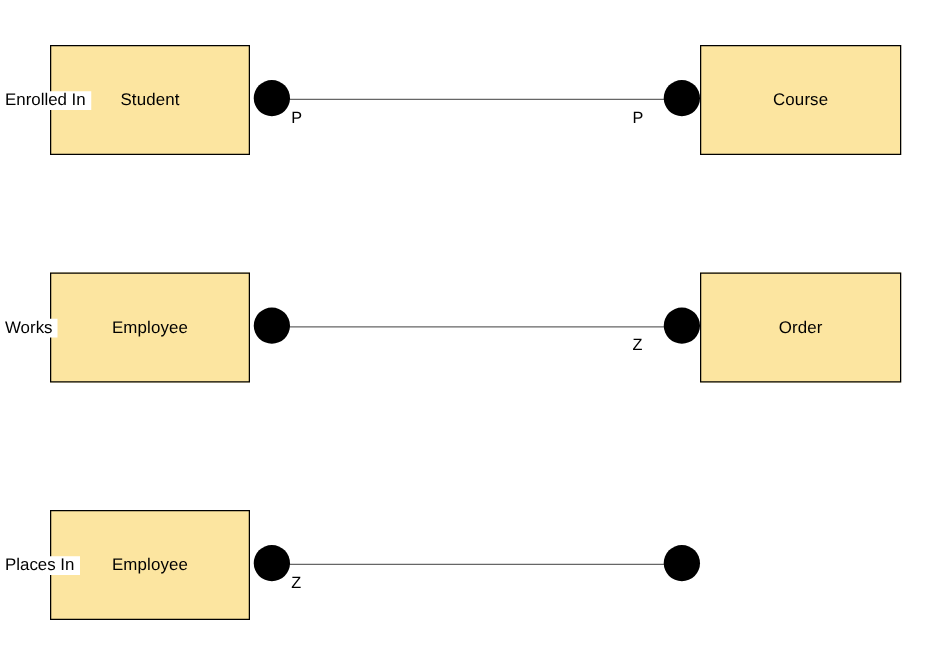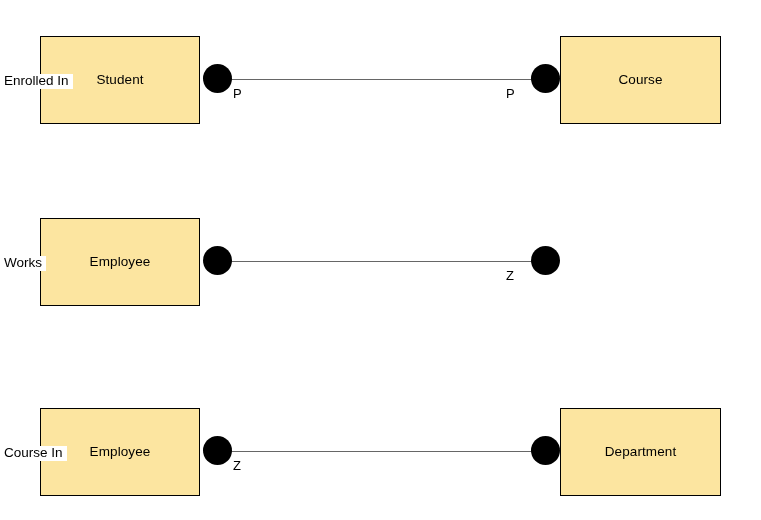--- a/index.html
+++ b/index.html
@@ -127,32 +127,32 @@
       <span class="entity-label">Employee</span>
     </div>
     <div class="connector-line"></div>
     <div class="relationship-label">
       <span>Works</span>
     </div>
     <div class="role-dot left-dot"></div>
     <div class="role-dot right-dot"></div>
     <div class="cardinality-label left-card"></div>
     <div class="cardinality-label right-card">Z</div>
+    <div class="entity-box right">
+      <span class="entity-label">Order</span>
+    </div>
   </div>
 
   <div class="relationship-row" style="top:408px;">
     <div class="entity-box left">
       <span class="entity-label">Employee</span>
     </div>
     <div class="connector-line"></div>
     <div class="relationship-label">
-      <span>Course In</span>
+      <span>Places In</span>
     </div>
     <div class="role-dot left-dot"></div>
     <div class="role-dot right-dot"></div>
     <div class="cardinality-label left-card">Z</div>
     <div class="cardinality-label right-card"></div>
-    <div class="entity-box right">
-      <span class="entity-label">Department</span>
-    </div>
   </div>
 
 </div>
 
 </body></html>

